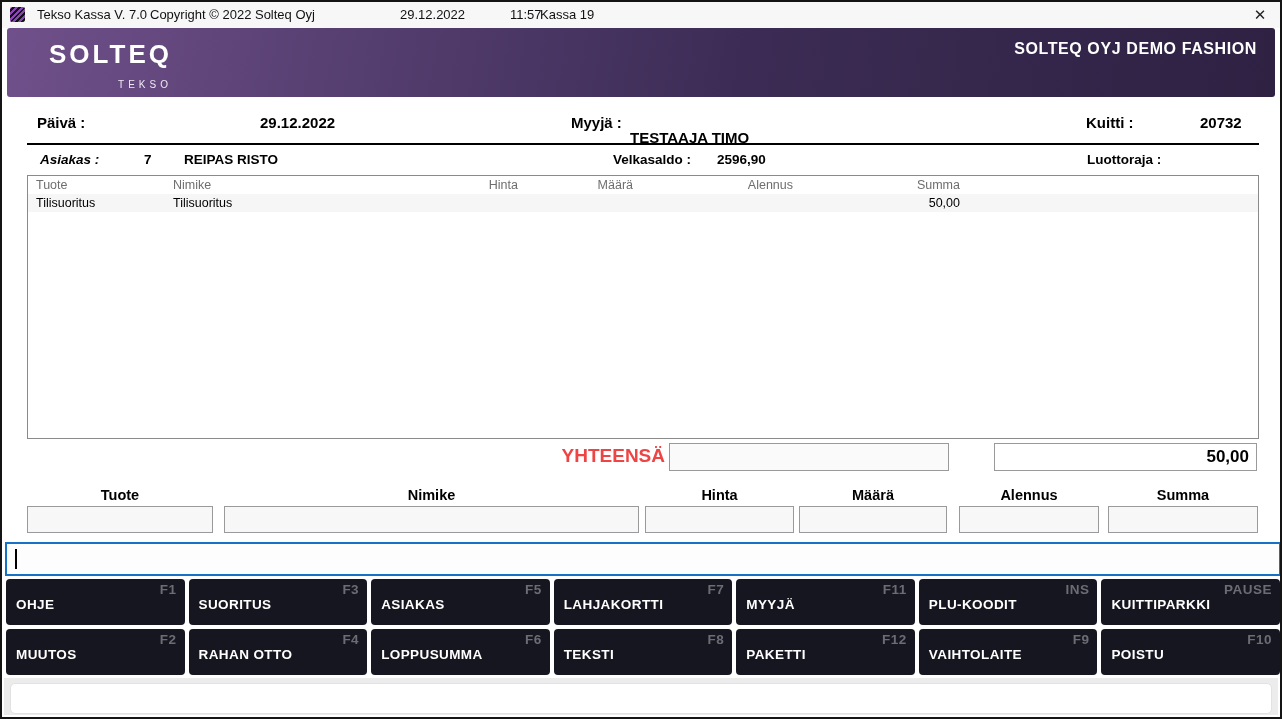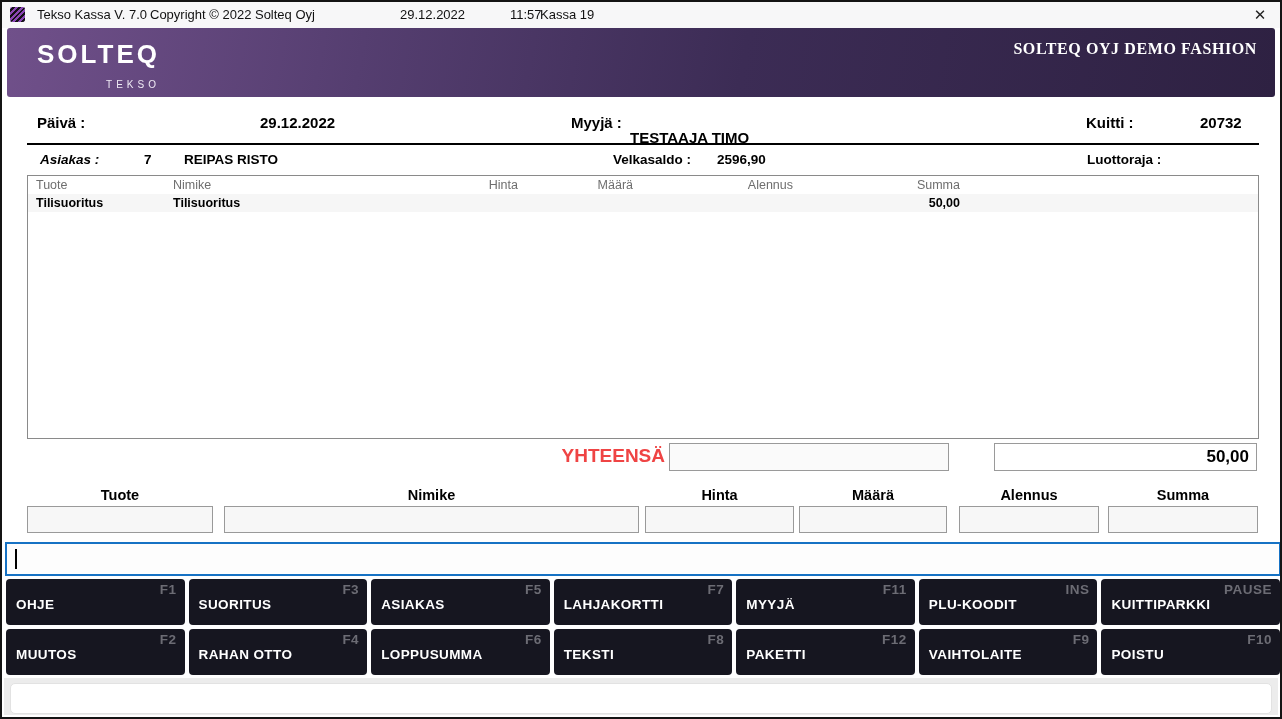--- a/index.html
+++ b/index.html
@@ -14,25 +14,25 @@
   .tb-app{left:35px;}
   .tb-copy{left:148px;}
   .tb-date{left:398px;}
   .tb-time{left:508px;}
   .tb-reg{left:538px;}
   .tb-close{position:absolute;right:10px;top:3px;width:20px;height:20px;font-size:15px;line-height:20px;text-align:center;color:#222;cursor:pointer;}
 
   
   .hdr{position:absolute;top:26px;left:5px;right:5px;height:69px;border-radius:3px;color:#fff;
     background:linear-gradient(100deg,#70508a 0%,#553e70 28%,#3c2c55 58%,#2e2142 100%);}
-  .logo{position:absolute;left:30px;top:13px;}
+  .logo{position:absolute;left:42px;top:13px;}
   .logo-main{font-size:26px;font-weight:bold;letter-spacing:3px;line-height:26px;}
   .logo-sub{text-align:right;font-size:10px;letter-spacing:4px;color:#efeaf4;margin-top:12px;}
   .hdr-title{position:absolute;left:0;right:0;top:21px;text-align:center;font-size:27px;font-weight:bold;letter-spacing:15px;text-indent:15px;}
-  .hdr-right{position:absolute;right:18px;top:12px;text-align:right;font-family:Liberation Serif, serif;}
+  .hdr-right{position:absolute;right:18px;top:12px;text-align:right;}
   .hdr-store{font-size:16px;font-weight:bold;letter-spacing:0.6px;}
   .hdr-ws{font-size:14px;color:#ddd7e4;margin-top:5px;}
   .hdr-ws .ws-num{margin-left:20px;color:#ddd7e4;}
 
   
   .info span{position:absolute;font-size:15px;font-weight:bold;color:#000;white-space:nowrap;}
   .i-date-l{left:35px;top:112px;}
   .i-date-v{left:258px;top:112px;}
   .i-seller-l{left:569px;top:112px;}
   .i-seller-v{left:628px;top:127px;}
@@ -47,21 +47,21 @@
   .c-name{left:182px;}
   .c-bal-l{left:611px;}
   .c-bal-v{left:715px;}
   .c-cred-l{left:1085px;}
   .c-cred-v{left:1180px;}
 
   
   .grid{position:absolute;top:173px;left:25px;width:1232px;height:264px;border:1px solid #8a8a8a;background:#fff;box-sizing:border-box;}
   .grid-head{position:relative;height:18px;}
   .grid-head span{position:absolute;top:2px;font-size:12.5px;color:#6e6e6e;white-space:nowrap;}
-  .grid-row{position:relative;height:18px;background:#f6f6f6;font-weight:bold;}
+  .grid-row{position:relative;height:18px;background:#f6f6f6;}
   .grid-row span{position:absolute;top:2px;font-size:12.5px;color:#000;white-space:nowrap;}
   .col-tuote{left:8px;}
   .col-nimike{left:145px;}
   .col-hinta{left:420px;width:70px;text-align:right;}
   .col-maara{left:535px;width:70px;text-align:right;}
   .col-alennus{left:683px;width:82px;text-align:right;}
   .col-summa{left:850px;width:82px;text-align:right;}
 
   
   .tot-label{position:absolute;top:443px;left:545px;width:118px;text-align:right;font-size:19px;font-weight:bold;color:#ef4444;}

